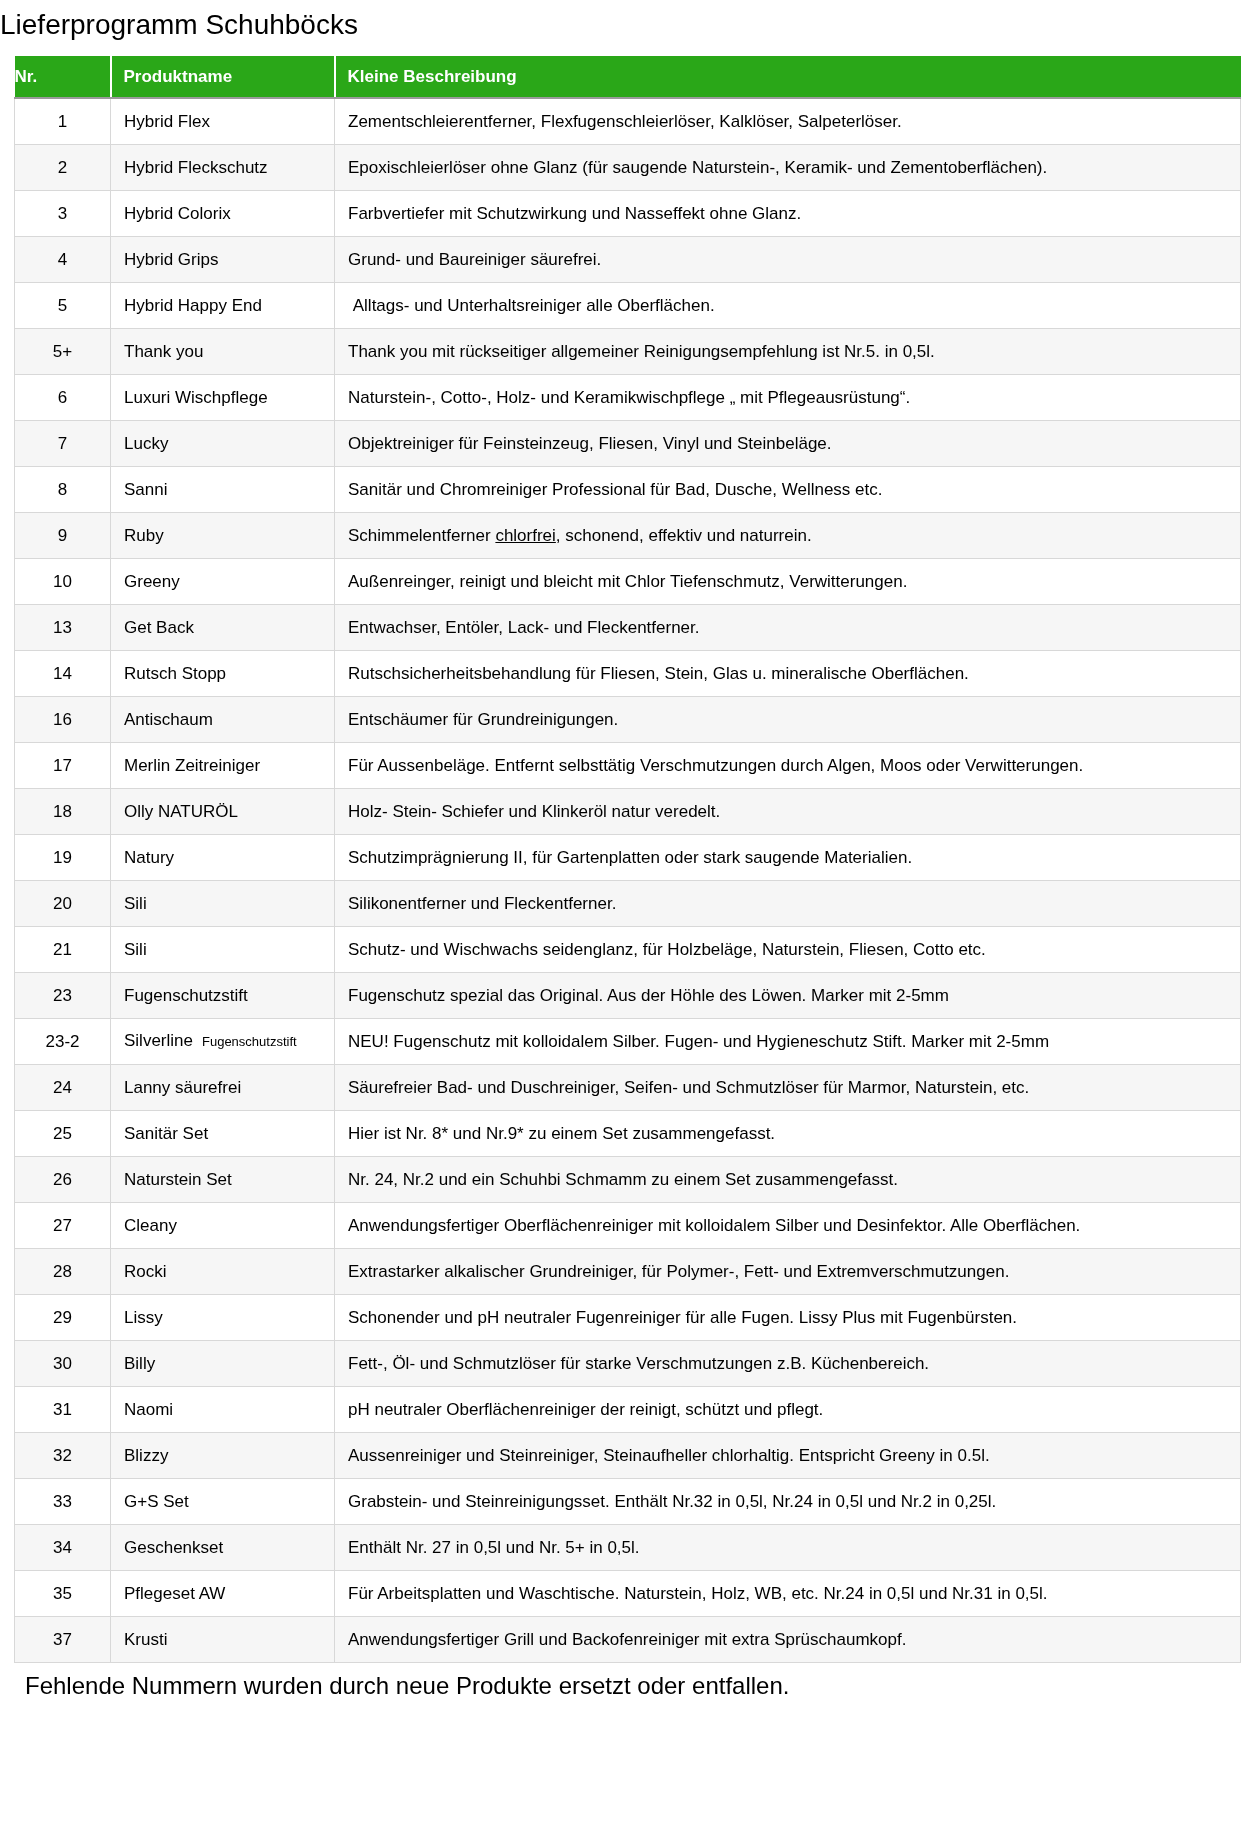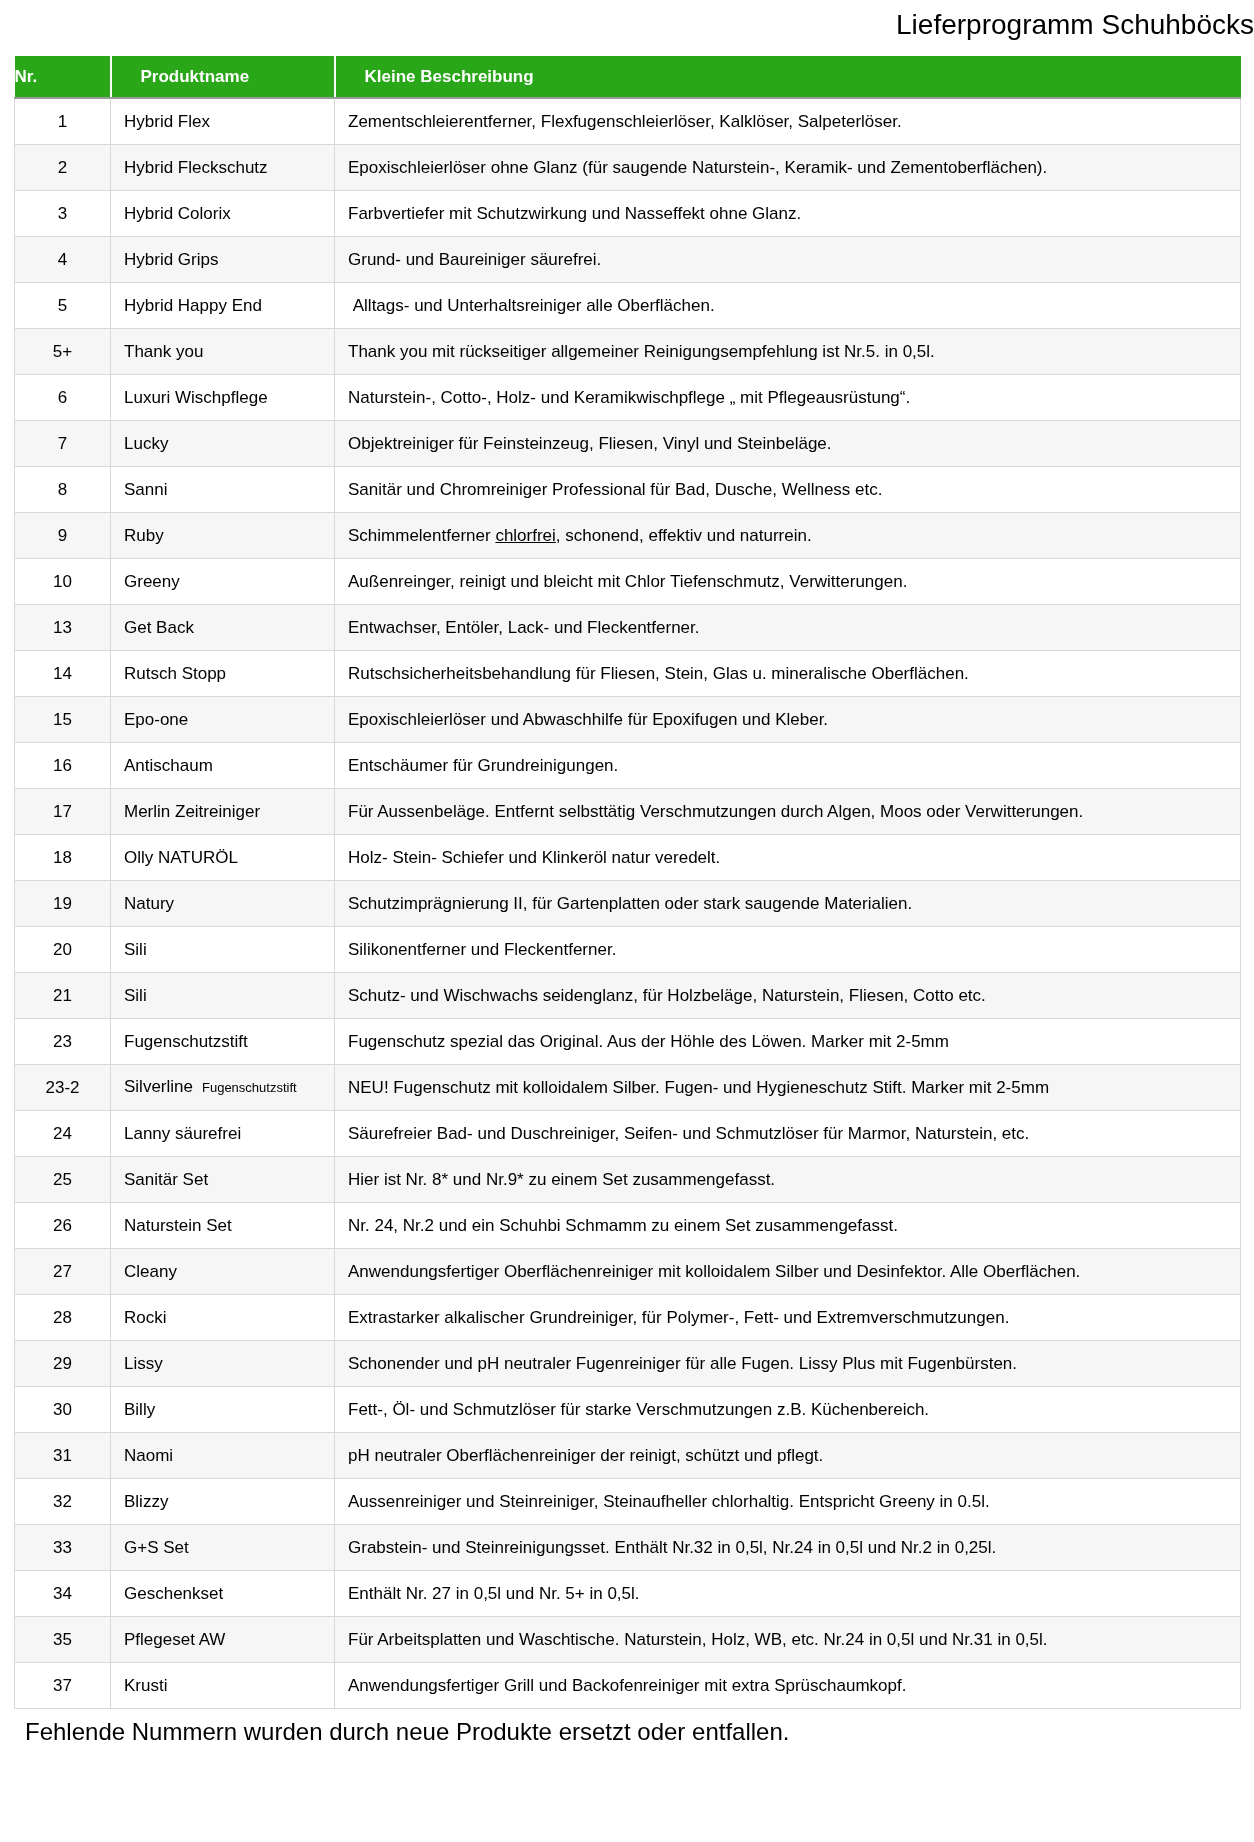--- a/index.html
+++ b/index.html
@@ -12,42 +12,42 @@
   html,body{margin:0;padding:0;}
   body{
     width:1254px;
     min-height:1842px;
     background:#ffffff;
     color:#000000;
     font-family:"Liberation Sans","DejaVu Sans",sans-serif;
   }
   .page-title{
     margin:8px 0 0 0;
-    text-align:right;
+    text-align:left;
     font-size:28px;
     font-weight:400;
     line-height:34px;
   }
   table.products{
     border-collapse:collapse;
     table-layout:fixed;
     width:1226px;
     margin:14px 14px 0 14px;
   }
   col.c1{width:96px;}
   col.c2{width:224px;}
   col.c3{width:906px;}
   thead th{
     background:var(--green);
     color:#ffffff;
     font-size:17px;
     font-weight:700;
     height:42px;
     text-align:left;
-    padding:0 0 0 29px;
+    padding:0 0 0 12px;
     border-bottom:2px solid var(--header-border);
     border-right:2px solid #ffffff;
   }
   thead th:last-child{border-right:none;}
   thead th.h-nr{padding:0;}
   tbody td{
     height:46px;
     font-size:17px;
     line-height:21px;
     background:#ffffff;
@@ -157,25 +157,20 @@
     <td class="c-name"><span class="nm">Get Back</span></td>
     <td class="c-desc"><span>Entwachser, Entöler, Lack- und Fleckentferner.</span></td>
   </tr>
 
   <tr>
     <td class="c-nr">14</td>
     <td class="c-name"><span class="nm">Rutsch Stopp</span></td>
     <td class="c-desc"><span>Rutschsicherheitsbehandlung für Fliesen, Stein, Glas u. mineralische Oberflächen.</span></td>
   </tr>
 
-  <tr>
-    <td class="c-nr">15</td>
-    <td class="c-name"><span class="nm">Epo-one</span></td>
-    <td class="c-desc"><span>Epoxischleierlöser und Abwaschhilfe für Epoxifugen und Kleber.</span></td>
-  </tr>
 
   <tr>
     <td class="c-nr">16</td>
     <td class="c-name"><span class="nm">Antischaum</span></td>
     <td class="c-desc"><span>Entschäumer für Grundreinigungen.</span></td>
   </tr>
 
   <tr>
     <td class="c-nr">17</td>
     <td class="c-name"><span class="nm">Merlin Zeitreiniger</span></td>

